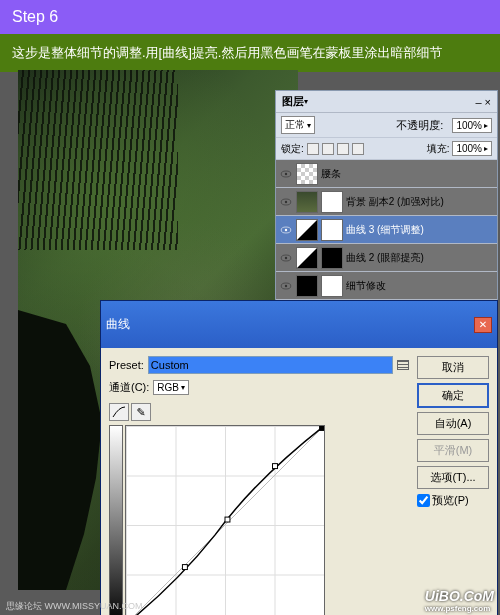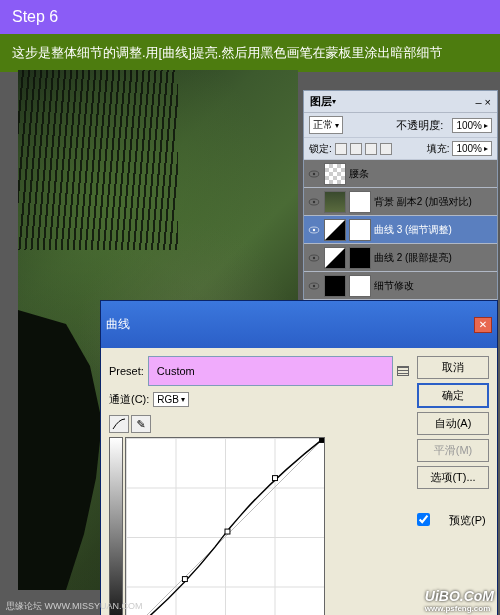--- a/index.html
+++ b/index.html
@@ -5,21 +5,21 @@
 *{margin:0;padding:0;box-sizing:border-box;font-family:"Microsoft YaHei",SimSun,sans-serif}
 body{background:#5a5a5a;width:500px;height:615px;position:relative;overflow:hidden}
 .step-banner{background:#8b5cf6;color:#fff;padding:8px 12px;font-size:16px}
 .description{color:#fff;padding:10px 12px;font-size:13px;background:#4d7c0f}
 .canvas-area{position:absolute;top:70px;left:18px;width:280px;height:520px;background:linear-gradient(135deg,#1a2818 0%,#3d5a2e 30%,#4a6b35 50%,#2d4020 70%,#1a2818 100%);overflow:hidden}
 .canvas-area::before{content:"";position:absolute;inset:0;background:radial-gradient(circle at 30% 25%,rgba(80,120,50,.6),transparent 40%),radial-gradient(circle at 60% 50%,rgba(90,100,70,.5),transparent 35%),radial-gradient(circle at 20% 70%,rgba(40,60,30,.7),transparent 45%)}
 .canvas-area::after{content:"";position:absolute;top:0;left:-20px;width:180px;height:180px;background:repeating-linear-gradient(95deg,rgba(10,15,8,.8) 0 2px,transparent 2px 6px)}
 .silhouette{position:absolute;bottom:0;left:0;width:120px;height:280px;background:#0a0f08;clip-path:polygon(0 0,40% 5%,60% 20%,70% 40%,65% 60%,55% 80%,40% 100%,0 100%)}
 
 
-.layers-panel{position:absolute;top:90px;right:2px;width:195px;background:#d9e0eb;border:1px solid #8a9ab0;font-size:11px}
+.layers-panel{position:absolute;top:90px;right:2px;width:223px;background:#d9e0eb;border:1px solid #8a9ab0;font-size:11px}
 .panel-header{display:flex;align-items:center;padding:3px 6px;border-bottom:1px solid #b0b8c6}
 .panel-header .title{font-weight:bold}
 .panel-header .spacer{flex:1}
 .panel-row{display:flex;align-items:center;padding:3px 5px;gap:9px;border-bottom:1px solid #c0c8d6}
 .sel{background:#fff;border:1px solid #888;padding:1px 3px;font-size:10px;display:inline-flex;align-items:center;gap:2px}
 .lock-row{display:flex;align-items:center;padding:3px 5px;gap:3px;border-bottom:1px solid #c0c8d6;font-size:10px}
 .lock-icn{width:12px;height:12px;border:1px solid #888;background:#eee;display:inline-block}
 .layer-list{background:#737373;max-height:150px;overflow:hidden}
 .layer-item{display:flex;align-items:center;padding:2px 3px;border-bottom:1px solid #b0b8c6;gap:3px;min-height:28px}
 .layer-item.active{background:#5a7fbf;color:#fff}
@@ -35,33 +35,33 @@
 
 
 .curves-dialog{position:absolute;top:300px;left:100px;width:398px;background:#ece9d8;border:1px solid #0a246a;font-size:11px}
 .dlg-titlebar{background:linear-gradient(#3b77dd,#2b5fc7);color:#fff;padding:15px 5px;display:flex;align-items:center;font-size:12px}
 .dlg-titlebar .spacer{flex:1}
 .dlg-close{width:18px;height:16px;background:#e86850;border:1px solid #a03020;color:#fff;display:flex;align-items:center;justify-content:center;font-size:10px;cursor:pointer}
 .dlg-body{display:flex;padding:8px;gap:8px}
 .dlg-left{flex:1}
 .dlg-right{width:72px;display:flex;flex-direction:column;gap:4px}
 .preset-row{display:flex;align-items:center;gap:4px;margin-bottom:6px}
-.preset-row select,.preset-row .sel{flex:1;background:#f0abfc;border:1px solid #7f9db9;padding:8px;font-size:11px}
+.preset-row select,.preset-row .sel{flex:1;background:#3b82f6;border:1px solid #7f9db9;padding:2px;font-size:11px}
 .chan-row{display:flex;align-items:center;gap:4px;margin-bottom:8px}
 .tool-row{display:flex;gap:2px;margin-bottom:4px}
 .tool-btn{width:20px;height:18px;border:1px solid #888;background:#f0f0f0;display:flex;align-items:center;justify-content:center}
 .curve-area{display:flex;gap:2px}
 .grad-v{width:14px;height:200px;background:linear-gradient(#fff,#000);border:1px solid #666}
 .curve-box{width:200px;height:200px;background:#fff;border:1px solid #666;position:relative}
 .curve-box::before{content:"";position:absolute;inset:0;background:linear-gradient(#ddd 1px,transparent 1px) 0 0/100% 25%,linear-gradient(90deg,#ddd 1px,transparent 1px) 0 0/25% 100%}
 .curve-path{position:absolute;inset:0}
 .grad-h{width:200px;height:14px;background:linear-gradient(90deg,#000,#fff);border:1px solid #666;margin-left:16px;margin-top:2px}
 .btn{background:#ece9d8;border:1px solid #888;padding:3px 4px;font-size:11px;cursor:pointer;text-align:center}
 .btn.primary{border:2px solid #2b5fc7}
-.checkbox-row{display:flex;align-items:flex-start;gap:19px;margin-top:20px;font-size:11px}
+.checkbox-row{display:flex;align-items:center;gap:2px;margin-top:0;font-size:11px}
 .menu-icn{width:12px;height:10px;border:1px solid #666;background:repeating-linear-gradient(#666 0 1px,transparent 1px 3px)}
 .watermark{position:absolute;bottom:2px;right:6px;color:#fff;font-size:14px;font-weight:bold;text-shadow:0 0 3px #000;font-style:italic}
 .watermark2{position:absolute;bottom:2px;left:6px;color:#ccc;font-size:9px}
 .tri{font-size:8px}
 </style>
 </head>
 <body>
 
 <div class="step-banner">
   <span>Step 6</span>

